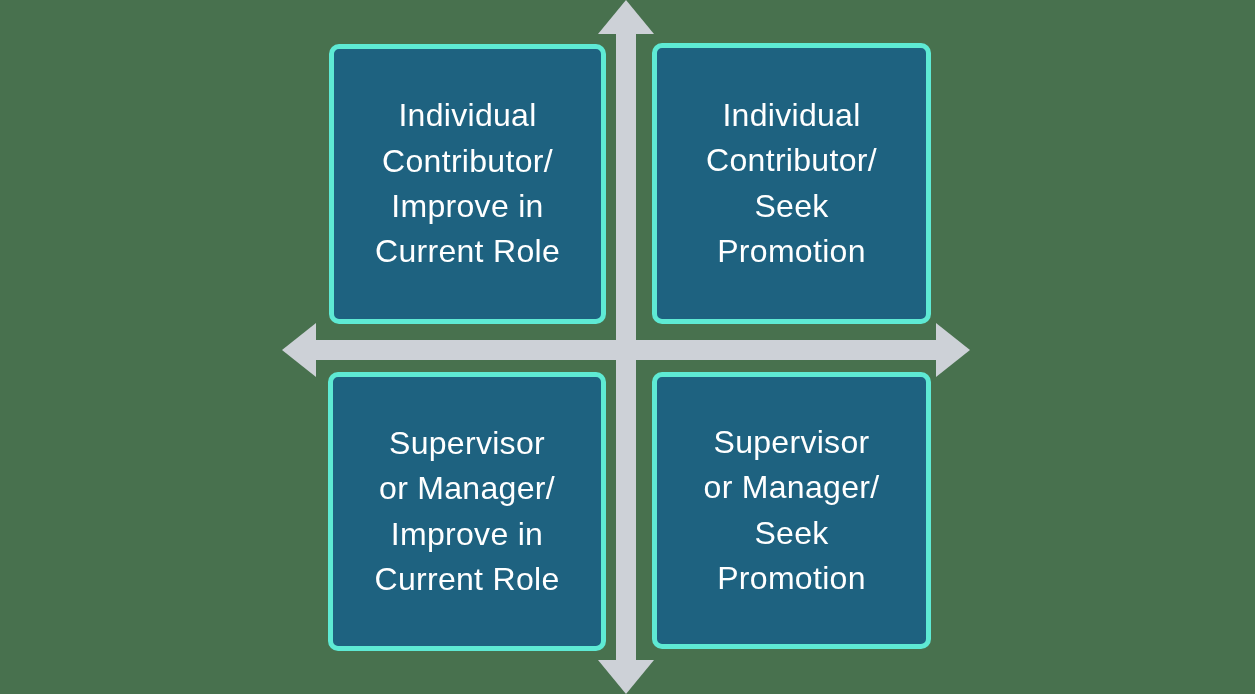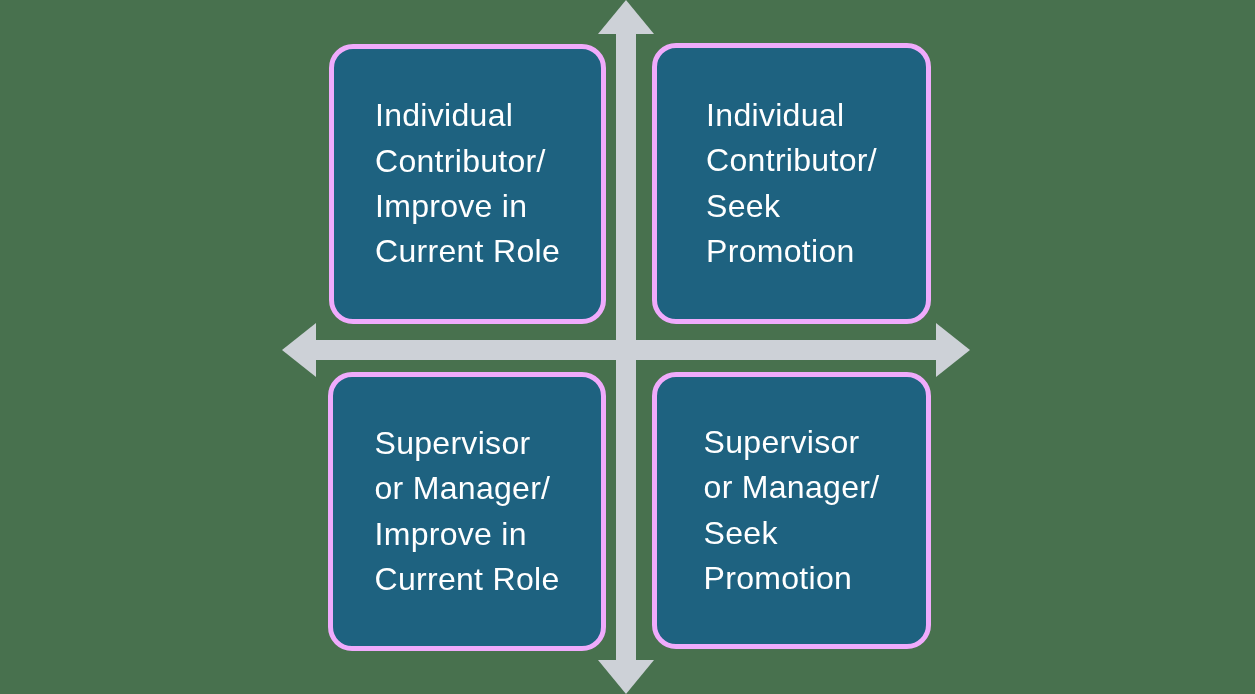--- a/index.html
+++ b/index.html
@@ -18,25 +18,26 @@
     position: absolute;
     left: 0;
     top: 0;
     width: 1255px;
     height: 694px;
   }
   .quadrant {
     position: absolute;
     box-sizing: border-box;
     background: #1E6280;
-    border: 5px solid #f0abfc;
-    border-radius: 24px;
+    border: 5px solid #5eead4;
+    border-radius: 10px;
     display: flex;
     align-items: center;
     justify-content: center;
+    text-align: center;
   }
   .quadrant .label {
     color: #FFFFFF;
     font-size: 32px;
     line-height: 1.42;
     white-space: pre-line;
     letter-spacing: 0.3px;
   }
   .q-top-left     { left: 329px; top: 44px;  width: 277px; height: 280px; }
   .q-top-right    { left: 652px; top: 43px;  width: 279px; height: 281px; }

